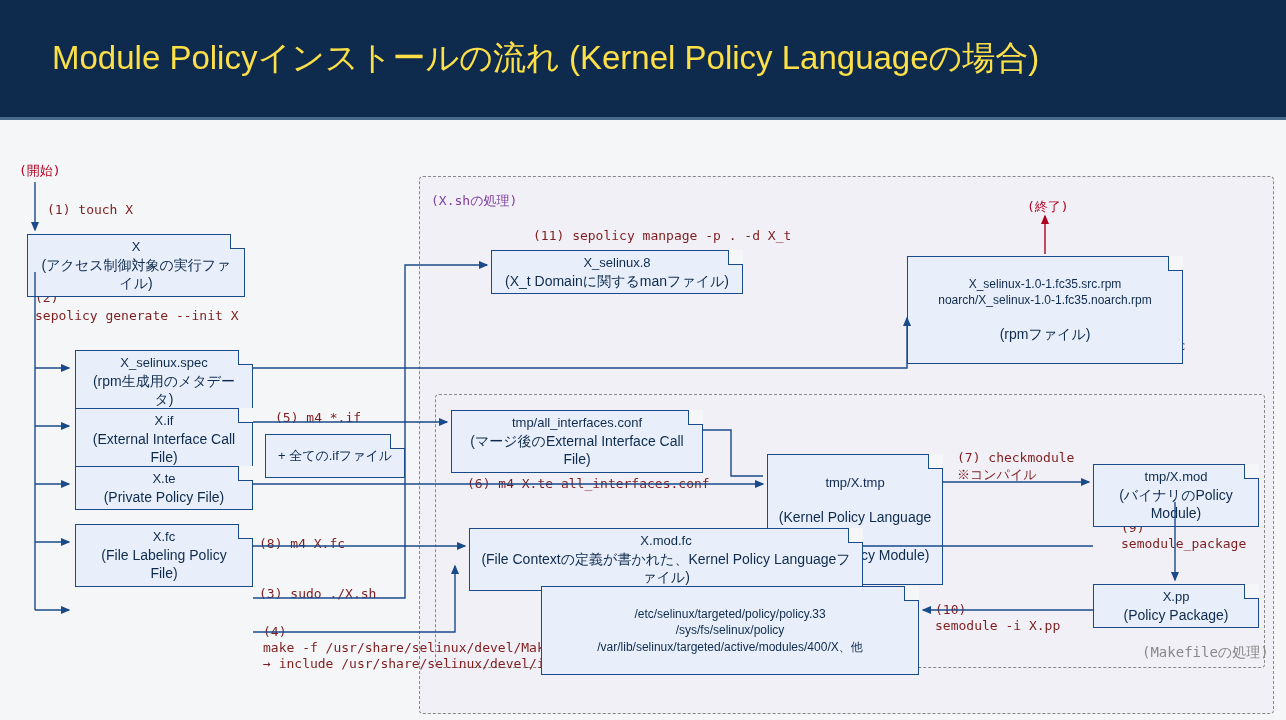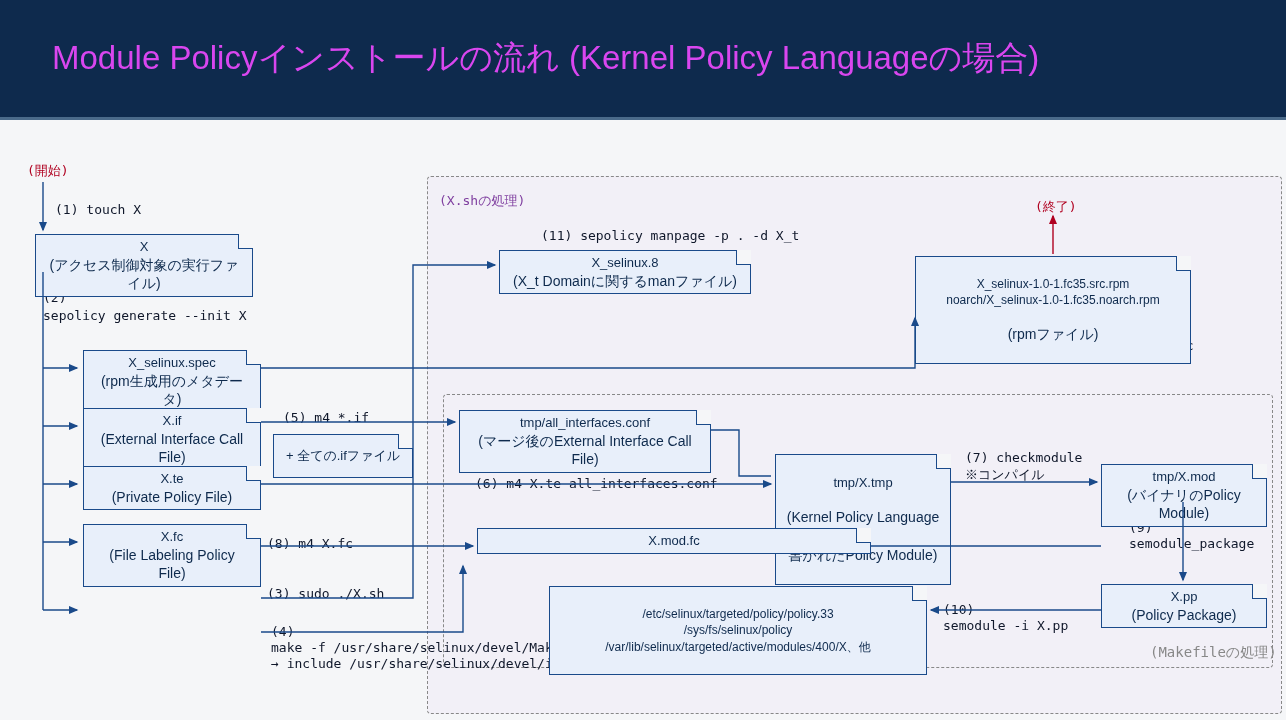--- a/index.html
+++ b/index.html
@@ -1,20 +1,20 @@
 <!DOCTYPE html>
 <html><head>
 <meta charset="utf-8">
 <style>
 *{box-sizing:border-box;margin:0;padding:0}
 body{font-family:"Segoe UI","Hiragino Sans","Meiryo",sans-serif;background:#f5f6f8;width:1286px;height:720px;position:relative;overflow:hidden}
 .header{background:#0e2a4d;height:120px;border-bottom:3px solid #4a6a8a;display:flex;align-items:center;padding:0 52px}
-.title{color:#d946ef;font-size:33px;font-weight:300}
-.canvas{position:absolute;top:120px;left:15px;width:1113px;height:600px}
-.lbl{position:absolute;font-size:13px;color:#0f172a;font-family:"Consolas",monospace;white-space:nowrap}
+.title{color:#fde047;font-size:33px;font-weight:300}
+.canvas{position:absolute;top:120px;left:7px;width:1113px;height:600px}
+.lbl{position:absolute;font-size:13px;color:#7f1d1d;font-family:"Consolas",monospace;white-space:nowrap}
 .lbl.red{color:#b00020}
 .lbl.purple{color:#8040a0}
 .lbl.gray{color:#888}
 .node{position:absolute;background:#e8effa;border:1px solid #1a4a8a;padding:3px 10px;text-align:center;font-size:12px;color:#0e2a4d;line-height:1.35}
 .node::before{content:"";position:absolute;top:-1px;right:-1px;width:14px;height:14px;background:#f5f6f8;border-left:1px solid #1a4a8a;border-bottom:1px solid #1a4a8a}
 .node .nm{font-size:13px;display:block}
 .node .sub{font-size:14px;display:block}
 .grp-outer{position:absolute;border:1.5px dashed #888;border-radius:4px;background:rgba(230,220,245,.20)}
 .grp-inner{position:absolute;border:1.5px dashed #888;border-radius:4px}
 svg{position:absolute;top:0;left:0;pointer-events:none}
@@ -100,20 +100,21 @@
 書かれたPolicy Module)</span>
   </div>
 
   <div class="node" style="left:1086px;top:344px;width:166px">
     <span class="nm">tmp/X.mod</span>
     <span class="sub">(バイナリのPolicy Module)</span>
   </div>
 
   <div class="node" style="left:462px;top:408px;width:394px">
     <span class="nm">X.mod.fc</span>
+    <span class="sub">(File Contextの定義が書かれた、Kernel Policy Languageファイル)</span>
   </div>
 
   <div class="node" style="left:1086px;top:464px;width:166px">
     <span class="nm">X.pp</span>
     <span class="sub">(Policy Package)</span>
   </div>
 
   <div class="node" style="left:534px;top:466px;width:378px;white-space:pre-line">
     <span class="nm" style="font-size:12px">/etc/selinux/targeted/policy/policy.33
 /sys/fs/selinux/policy

